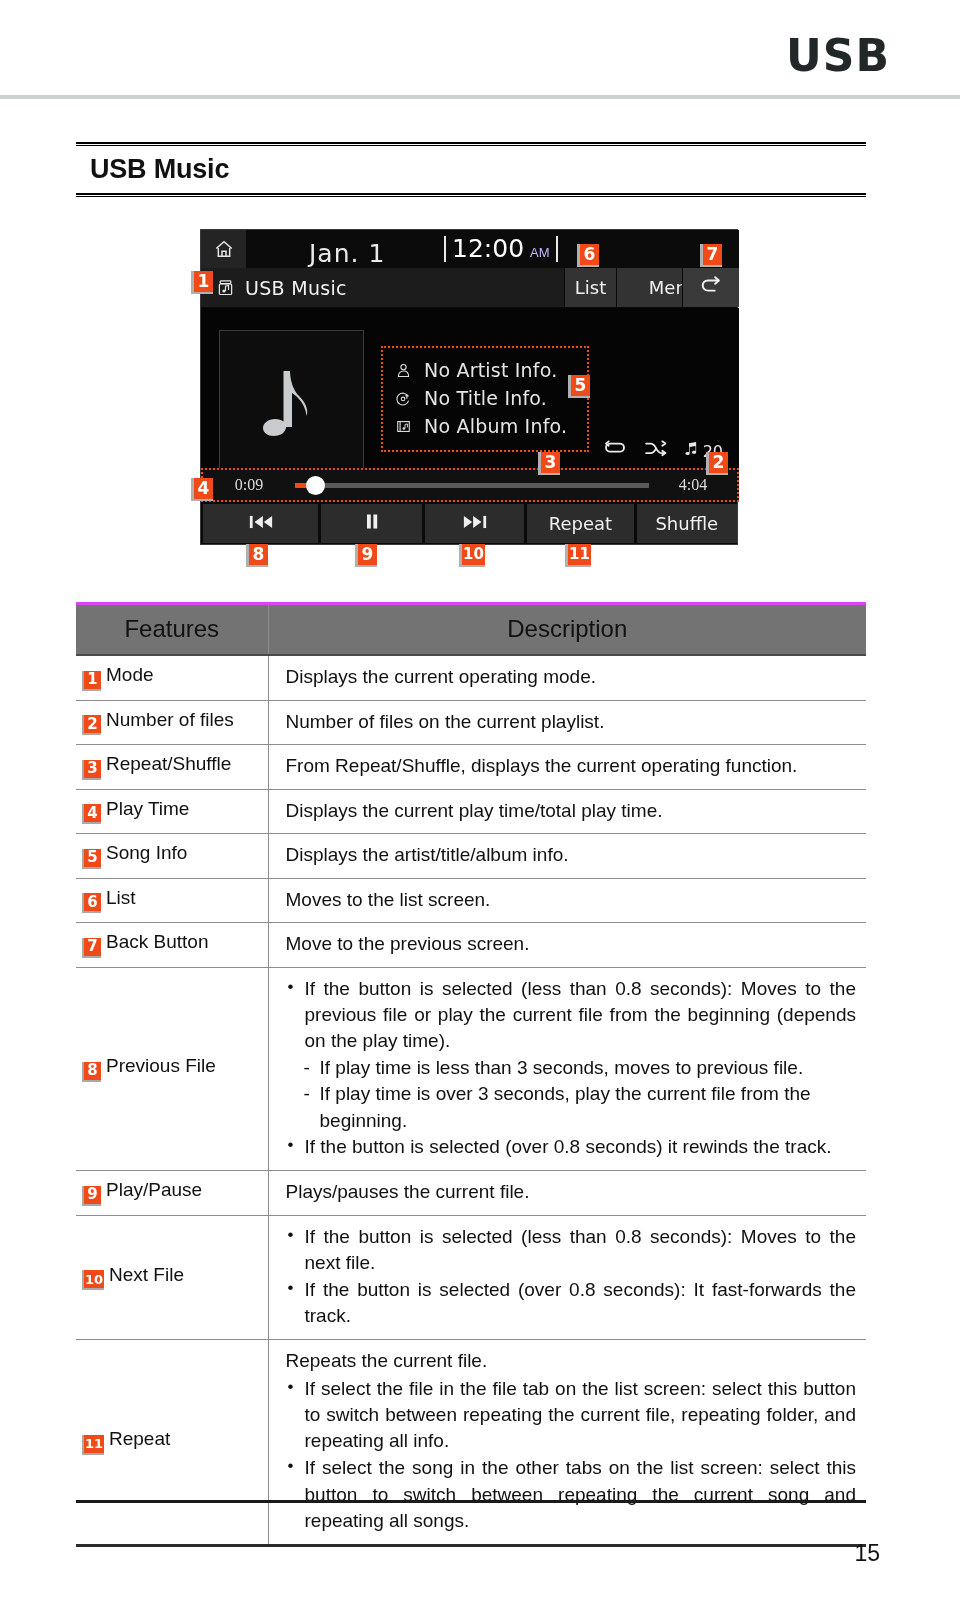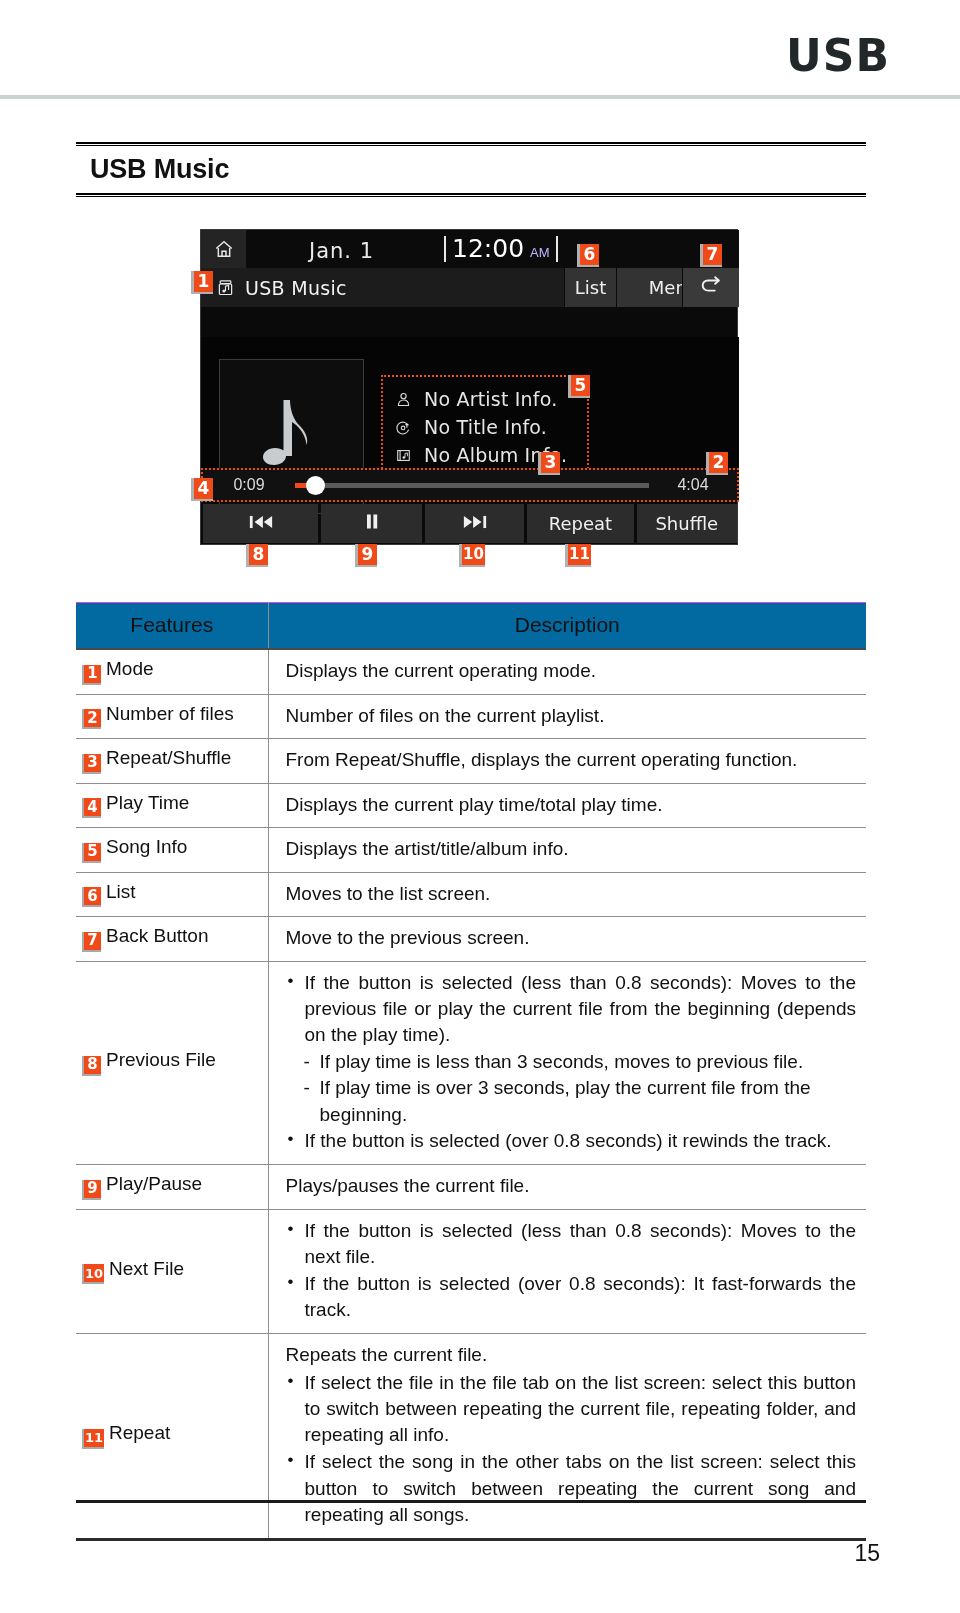--- a/index.html
+++ b/index.html
@@ -53,21 +53,21 @@
     position: absolute; left:0; top:0; width: 538px; height: 38px;
     background: #0b0b0b;
     display: flex; align-items: center;
   }
   .home-btn {
     width: 45px; height: 38px; background: #242424;
     display: flex; align-items: center; justify-content: center;
   }
   .home-icon svg { display:block; }
   .status-date {
-    color: #e9e9e9; font-size: 21px; letter-spacing: 1px;
+    color: #e9e9e9; font-size: 25px; letter-spacing: 1px;
     font-family: "DejaVu Sans", sans-serif;
     position: absolute; left: 108px; top: 9px;
   }
   .status-time-wrap {
     position: absolute; left: 243px; top: 4px;
     display: flex; align-items: flex-start;
   }
   .tbar { width:2px; height:26px; background:#e9e9e9; align-self:center; }
   .status-time {
     color: #fff; font-size: 25px; letter-spacing: 0px; padding: 0 6px;
@@ -94,21 +94,20 @@
     font-family: "DejaVu Sans", sans-serif;
   }
   .tb-btn.menu { width: 66px; padding-left: 48px; }
   .tb-btn.list { width: 52px; }
   .tb-btn.back { width: 57px; background:#3a3a3a;}
 
   
   .content {
     position: absolute; left: 0; top: 78px; width: 538px; height: 160px;
     background: #050505;
-    margin-top: 29px;
   }
   .albumart {
     position: absolute; left: 18px; top: 22px; width: 145px; height: 155px;
     background: #0d0d0d; border: 1px solid #3c3c3c;
     display:flex; align-items:center; justify-content:center;
   }
   .songinfo {
     position: absolute; left: 180px; top: 38px; width: 208px;
     border: 2px dotted #f04a18;
     padding: 6px 8px 7px 8px;
@@ -127,21 +126,21 @@
     font-family: "DejaVu Sans", sans-serif;}
 
   
   .progress {
     position: absolute; left: 0; top: 238px; width: 538px; height: 34px;
     background:#111111; border: 2px dotted #f04a18;
     display:flex; align-items:center;
   }
   .ptime {
     color:#dcdcdc; font-size:16px; width:92px; text-align:center;
-    font-family: Liberation Sans, sans-serif;
+    font-family: Liberation Serif, serif;
   }
   .ptime.right { margin-left:auto; width: 88px;}
   .ptrack { position: relative; flex: 1; height: 5px; background:#5a5a5a; margin: 0 0px;}
   .pfill { position:absolute; left:0; top:0; height:5px; width: 17px; background:#f04a18;}
   .phandle { position:absolute; left: 11px; top: -7px; width: 19px; height:19px;
     border-radius: 50%; background:#fff; }
 
   
   .controls {
     position: absolute; left: 0; top: 272px; width: 538px; height: 42px;
@@ -178,24 +177,24 @@
   .tbl {
     position:absolute; left: 76px; top: 602px; width: 790px;
     border-collapse: collapse;
     font-family: "Liberation Sans", sans-serif;
   }
   .tbl th, .tbl td {
     border-bottom: 1px solid #8d8d8d;
     vertical-align: middle;
   }
   .tbl thead th {
-    background: #0369a1;
-    font-size: 21px; font-weight: normal; color:#111;
+    background: #737373;
+    font-size: 24px; font-weight: normal; color:#111;
     padding: 10px 0 11px 0;
-    border-top: 1px solid #d946ef;
+    border-top: 3px solid #d946ef;
     border-bottom: 2px solid #4a4a4a;
   }
   .tbl th.c1 { width: 192px; border-right: 1px solid #8d8d8d; }
   .tbl th.c2 { width: 598px; }
   .tbl td.f {
     width: 192px; border-right: 1px solid #8d8d8d;
     padding: 8px 4px 9px 6px; font-size: 19px; color:#111;
     white-space: nowrap;
   }
   .tbl td.d {

